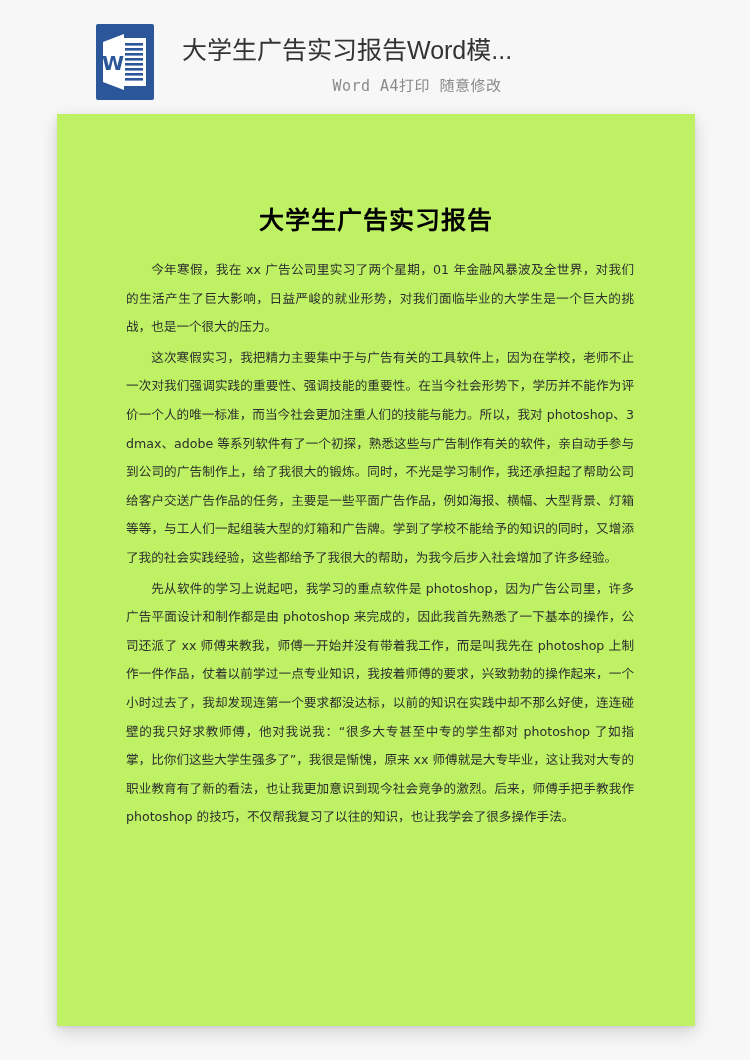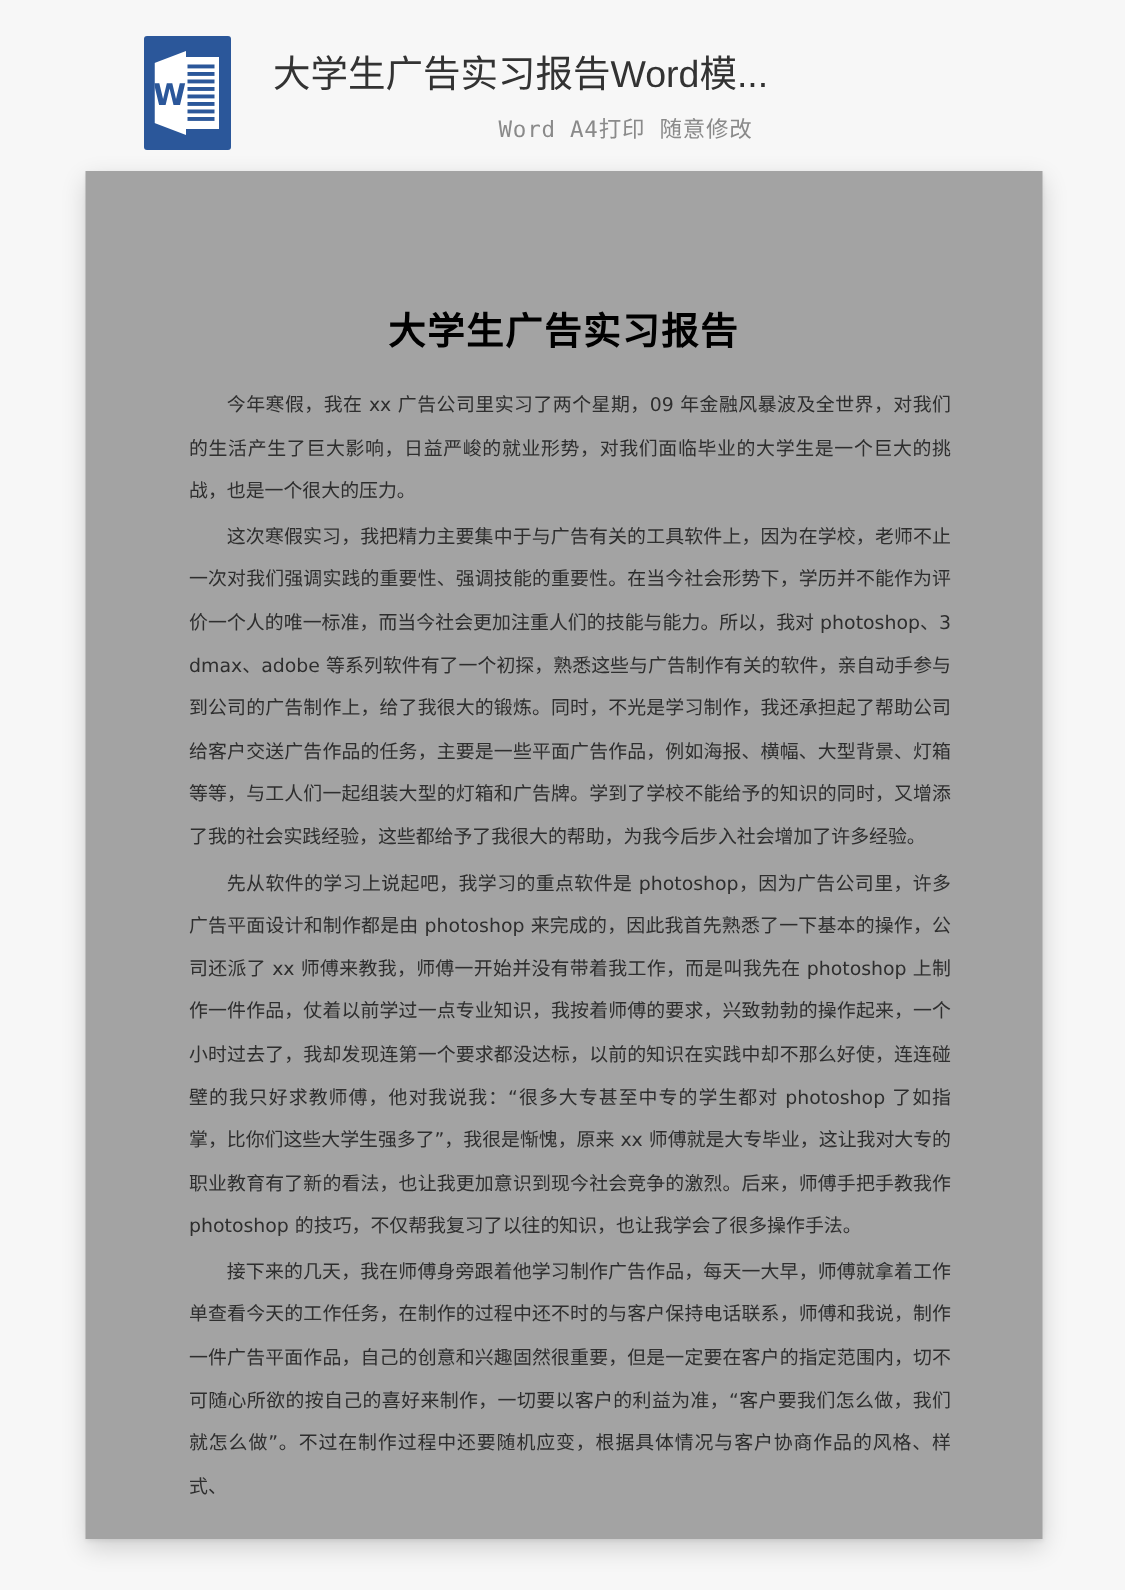--- a/index.html
+++ b/index.html
@@ -76,21 +76,21 @@
     white-space: nowrap;
   }
 
   
   #page-sheet {
     position: absolute;
     left: 57px;
     top: 114px;
     width: 638px;
     height: 912px;
-    background: #a3a3a3;
+    background: #bef264;
     box-shadow: 0 6px 16px rgba(0,0,0,0.16), 0 1px 3px rgba(0,0,0,0.08);
     overflow: hidden;
   }
 
   #page-body {
     position: absolute;
     left: 0;
     top: 0;
     width: 638px;
     height: 912px;
@@ -158,20 +158,19 @@
     <div id="doc-subtitle">Word A4打印 随意修改</div>
   </div>
 </div>
 
 <div id="page-sheet">
   <div id="page-body">
 
     <div id="page-heading">大学生广告实习报告</div>
 
     <div id="paragraphs">
-      <p class="para">今年寒假，我在 xx 广告公司里实习了两个星期，09 年金融风暴波及全世界，对我们的生活产生了巨大影响，日益严峻的就业形势，对我们面临毕业的大学生是一个巨大的挑战，也是一个很大的压力。</p>
+      <p class="para">今年寒假，我在 xx 广告公司里实习了两个星期，01 年金融风暴波及全世界，对我们的生活产生了巨大影响，日益严峻的就业形势，对我们面临毕业的大学生是一个巨大的挑战，也是一个很大的压力。</p>
       <p class="para">这次寒假实习，我把精力主要集中于与广告有关的工具软件上，因为在学校，老师不止一次对我们强调实践的重要性、强调技能的重要性。在当今社会形势下，学历并不能作为评价一个人的唯一标准，而当今社会更加注重人们的技能与能力。所以，我对 photoshop、3dmax、adobe 等系列软件有了一个初探，熟悉这些与广告制作有关的软件，亲自动手参与到公司的广告制作上，给了我很大的锻炼。同时，不光是学习制作，我还承担起了帮助公司给客户交送广告作品的任务，主要是一些平面广告作品，例如海报、横幅、大型背景、灯箱等等，与工人们一起组装大型的灯箱和广告牌。学到了学校不能给予的知识的同时，又增添了我的社会实践经验，这些都给予了我很大的帮助，为我今后步入社会增加了许多经验。</p>
       <p class="para">先从软件的学习上说起吧，我学习的重点软件是 photoshop，因为广告公司里，许多广告平面设计和制作都是由 photoshop 来完成的，因此我首先熟悉了一下基本的操作，公司还派了 xx 师傅来教我，师傅一开始并没有带着我工作，而是叫我先在 photoshop 上制作一件作品，仗着以前学过一点专业知识，我按着师傅的要求，兴致勃勃的操作起来，一个小时过去了，我却发现连第一个要求都没达标，以前的知识在实践中却不那么好使，连连碰壁的我只好求教师傅，他对我说我：“很多大专甚至中专的学生都对 photoshop 了如指掌，比你们这些大学生强多了”，我很是惭愧，原来 xx 师傅就是大专毕业，这让我对大专的职业教育有了新的看法，也让我更加意识到现今社会竞争的激烈。后来，师傅手把手教我作 photoshop 的技巧，不仅帮我复习了以往的知识，也让我学会了很多操作手法。</p>
-      <p class="para">接下来的几天，我在师傅身旁跟着他学习制作广告作品，每天一大早，师傅就拿着工作单查看今天的工作任务，在制作的过程中还不时的与客户保持电话联系，师傅和我说，制作一件广告平面作品，自己的创意和兴趣固然很重要，但是一定要在客户的指定范围内，切不可随心所欲的按自己的喜好来制作，一切要以客户的利益为准，“客户要我们怎么做，我们就怎么做”。不过在制作过程中还要随机应变，根据具体情况与客户协商作品的风格、样式、</p>
     </div>
 
   </div>
 </div>
 
 </body></html>

